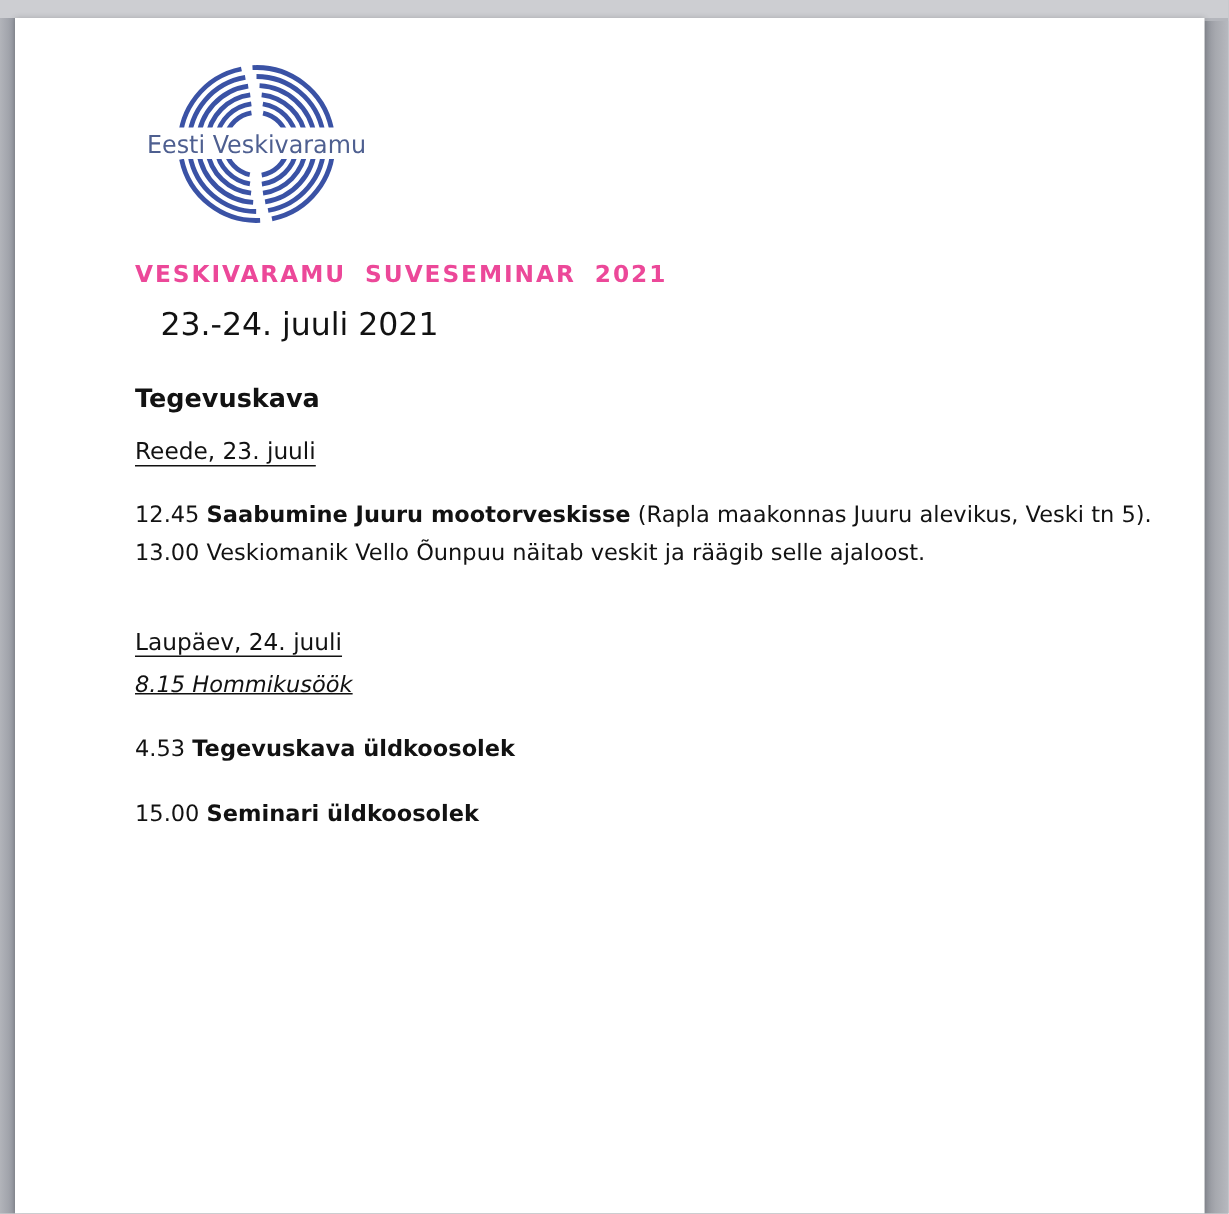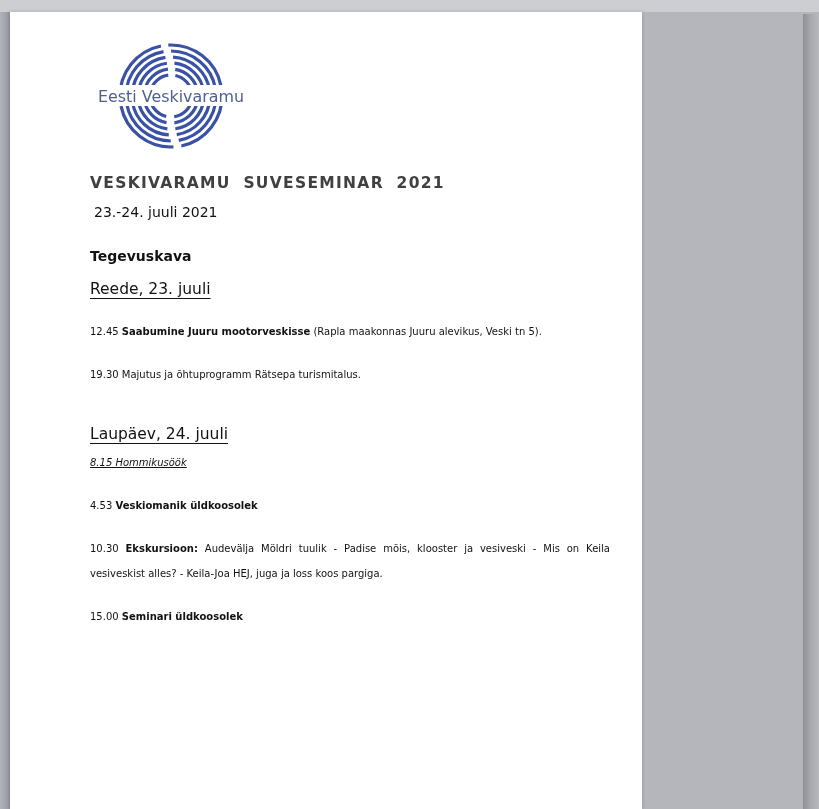--- a/index.html
+++ b/index.html
@@ -3,33 +3,33 @@
 <meta charset="utf-8">
 <style>
   html,body{margin:0;padding:0;}
   body{font-family:"DejaVu Sans", sans-serif; background:#b4b6bc;}
   .viewport{position:relative; width:819px; height:809px; overflow:hidden; background:#b4b6bc;}
   .band-top{position:absolute; left:0; top:0; width:819px; height:12px; background:#cdced2;}
   .strip-left{position:absolute; left:0; top:12px; width:10px; height:797px;
               background:linear-gradient(to right,#b2b4ba 0%,#9b9ea6 80%,#8f929a 100%);}
   .strip-right{position:absolute; left:803px; top:14px; width:16px; height:795px;
                background:linear-gradient(to right,#8d9098 0%,#a6a8ae 45%,#b7b9bf 100%);}
-  .page{position:absolute; left:10px; top:12px; width:632px; height:797px; background:#ffffff;
+  .page{position:absolute; left:10px; top:12px; width:793px; height:797px; background:#ffffff;
         box-shadow:0 0 4px rgba(0,0,0,.18); box-sizing:border-box;
         padding:26px 32px 0 80px; color:#121212;}
   .logo{margin:2px 0 0 6px; width:150px; height:114px;}
   .doc-title{font-size:15.5px; font-weight:bold; letter-spacing:1.3px; word-spacing:6px;
-             margin:16px 0 0 0; color:#404040;}
-  .doc-dates{font-size:14px; margin:12px 0 0 4px;}
-  .agenda-heading{font-size:14px; font-weight:bold; margin:28px 0 0 0;}
+             margin:16px 0 0 0; color:#ec4899;}
+  .doc-dates{font-size:21px; margin:12px 0 0 17px;}
+  .agenda-heading{font-size:17px; font-weight:bold; margin:28px 0 0 0;}
   .day-heading{font-size:15.5px; font-weight:normal; margin:16px 0 0 0; display:inline-block;
                text-decoration:underline; text-underline-offset:4px;}
   .day-heading-wrap{margin:0;text-decoration:underline;}
   .items{margin:0;}
-  .item{font-size:10px; line-height:25px; margin:18px 0 4px 0; text-align:justify;}
+  .item{font-size:15px; line-height:25px; margin:18px 0 4px 0; text-align:justify;}
   .item.first{margin-top:21px;}
   .item.cont{margin-top:-4px;}
   .day2{margin-top:22px;}
   .day2 .item.first{margin-top:7px;text-decoration:underline;}
   .b{font-weight:bold;}
   .i{font-style:italic;}
 </style>
 </head>
 <body>
 
@@ -57,29 +57,28 @@
     
     <p class="doc-title">VESKIVARAMU SUVESEMINAR 2021</p>
     <p class="doc-dates">23.-24. juuli 2021</p>
     <p class="agenda-heading">Tegevuskava</p>
 
     
     <div>
       <p class="day-heading-wrap"><span class="day-heading">Reede, 23. juuli</span></p>
       <div class="items">
         <p class="item first"><span class="n">12.45 </span><span class="b">Saabumine Juuru mootorveskisse</span><span class="n"> (Rapla maakonnas Juuru alevikus, Veski tn 5).</span></p>
-        <p class="item"><span class="n">19.30 Majutus ja õhtuprogramm Rätsepa turismitalus.</span></p>
+        <p class="item cont"><span class="n">13.00 Veskiomanik Vello Õunpuu näitab veskit ja räägib selle ajaloost.</span></p>
       </div>
     </div>
 
     
     <div class="day2">
       <p class="day-heading-wrap"><span class="day-heading">Laupäev, 24. juuli</span></p>
       <div class="items">
         <p class="item first"><span class="i">8.15 Hommikusöök</span></p>
-        <p class="item"><span class="n">4.53 </span><span class="b">Veskiomanik üldkoosolek</span></p>
-        <p class="item"><span class="n">10.30 </span><span class="b">Ekskursioon:</span><span class="n">  Audevälja Möldri tuulik - Padise mõis, klooster ja vesiveski - Mis on Keila vesiveskist alles? - Keila-Joa HEJ, juga ja loss koos pargiga.</span></p>
+        <p class="item"><span class="n">4.53 </span><span class="b">Tegevuskava üldkoosolek</span></p>
         <p class="item"><span class="n">15.00 </span><span class="b">Seminari üldkoosolek</span></p>
       </div>
     </div>
 
   </div>
 </div>
 
 </body></html>

